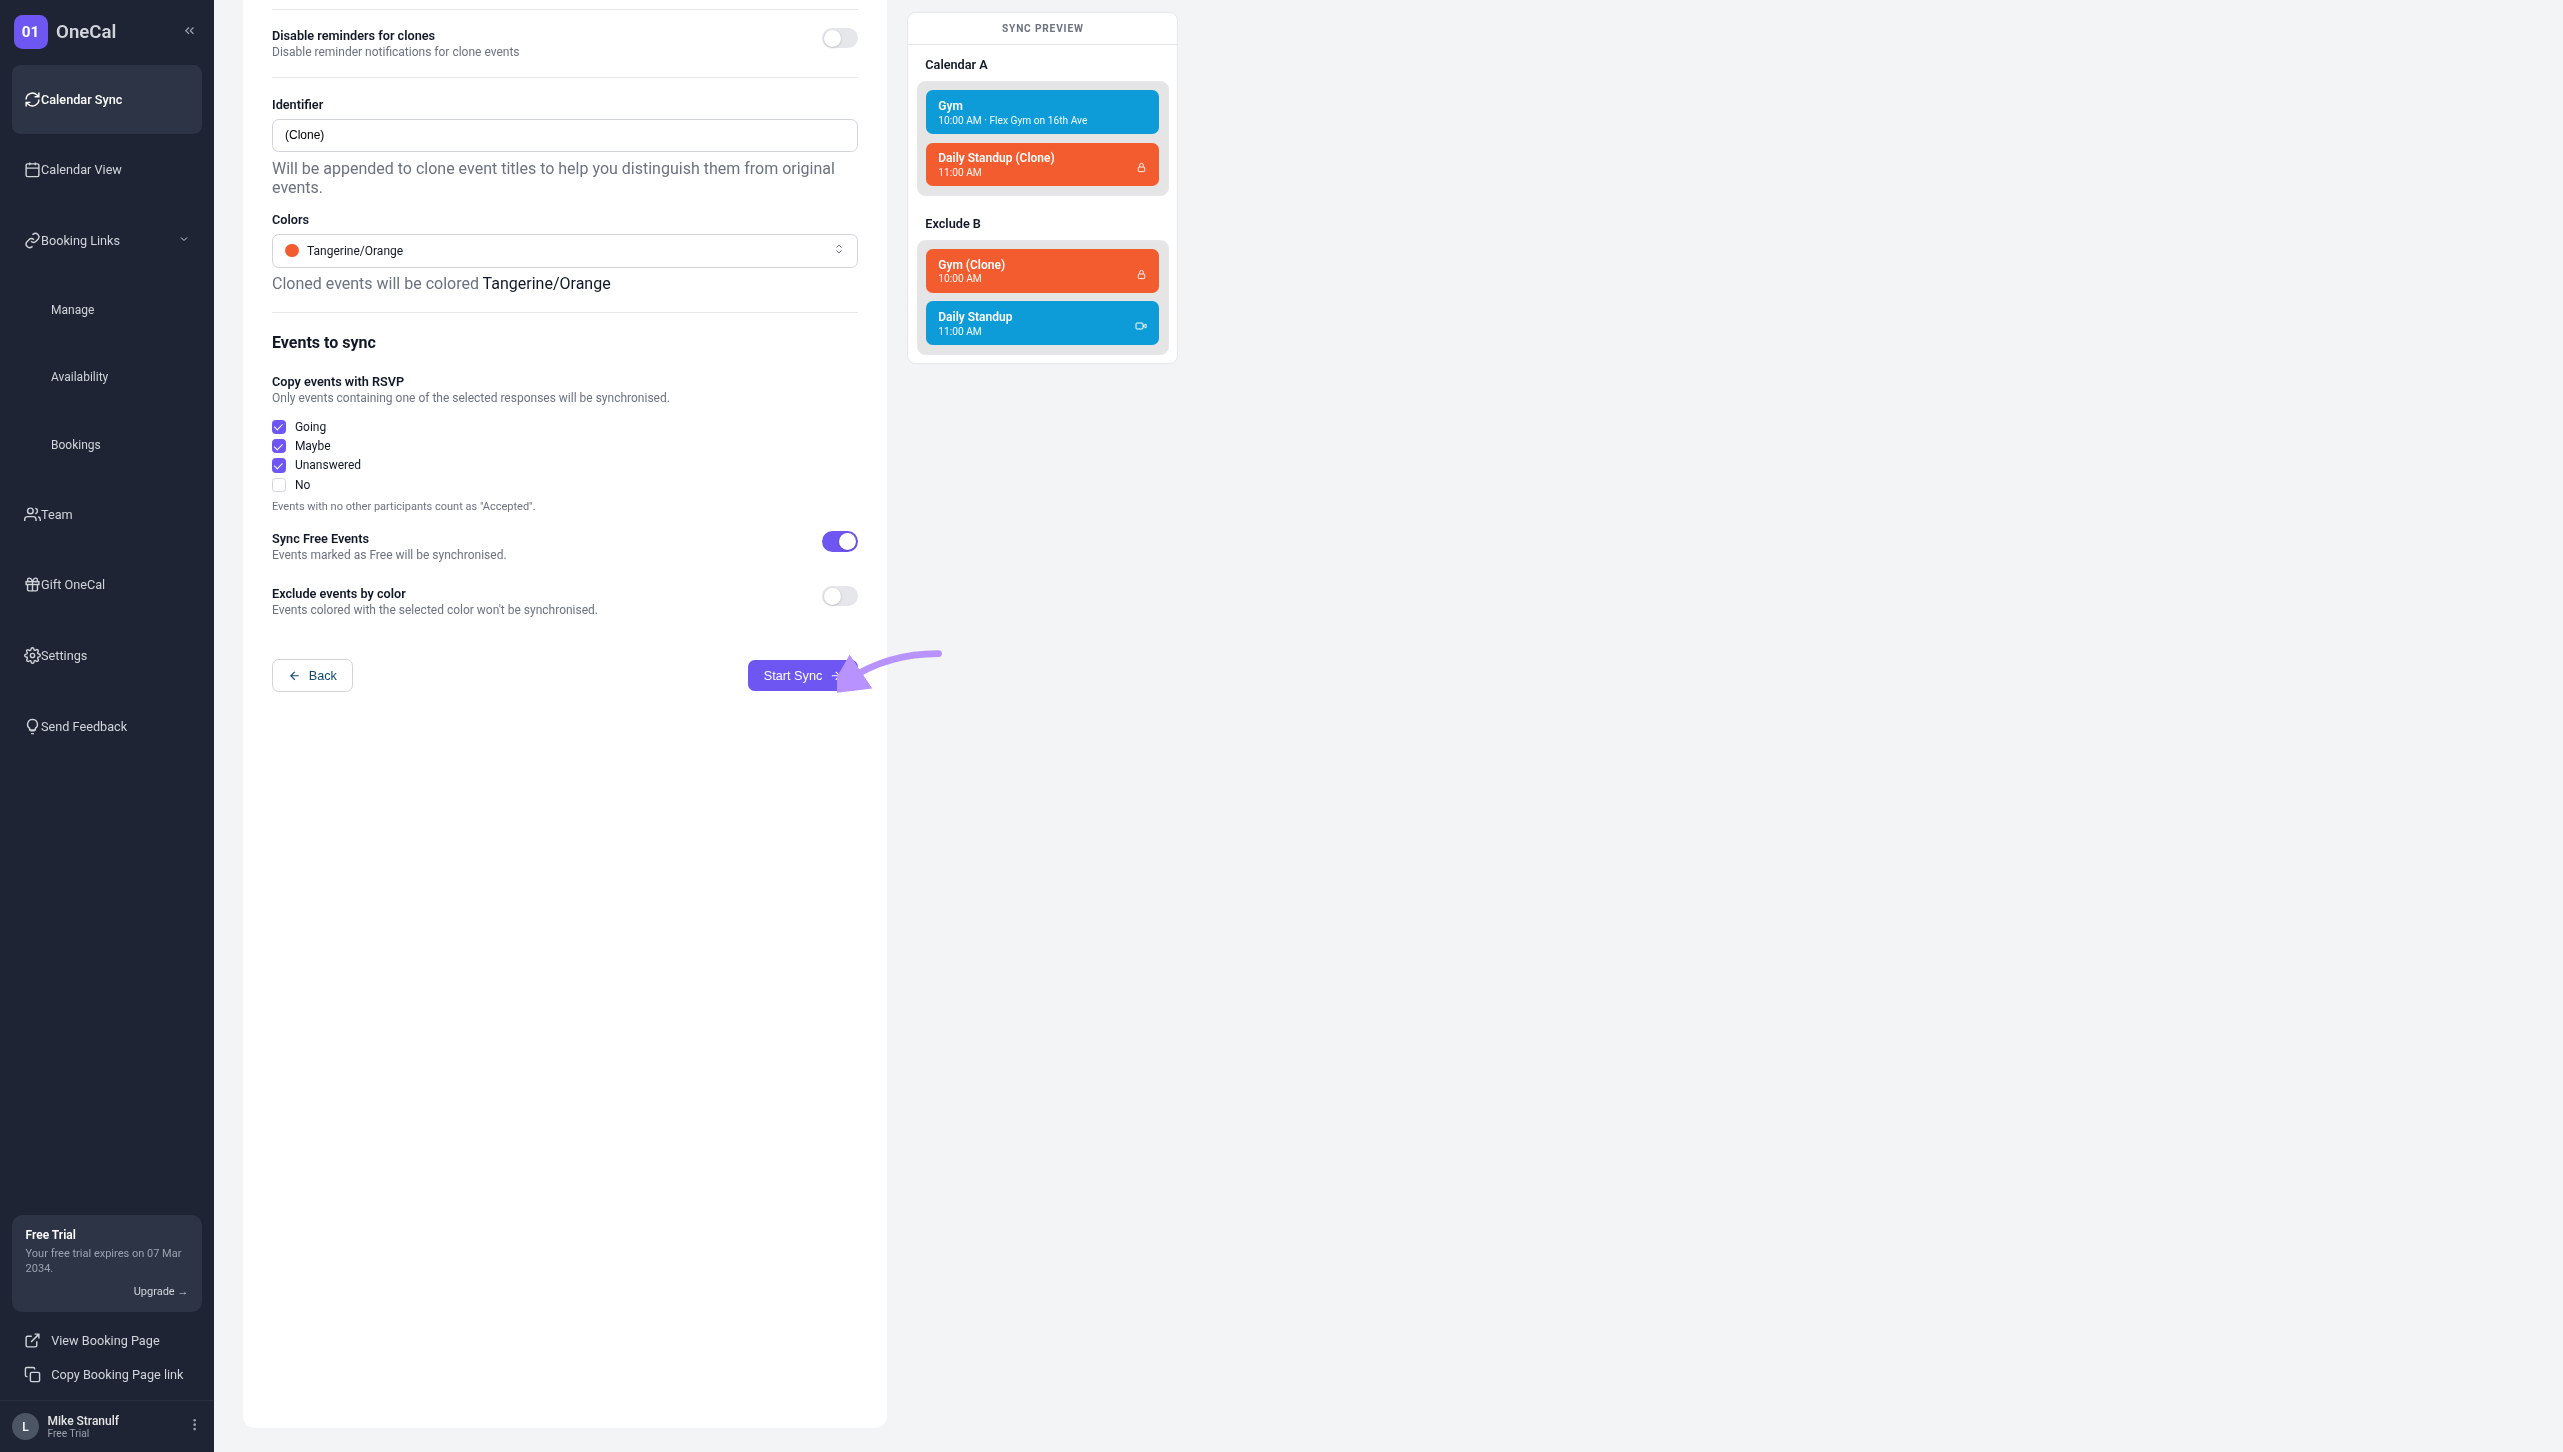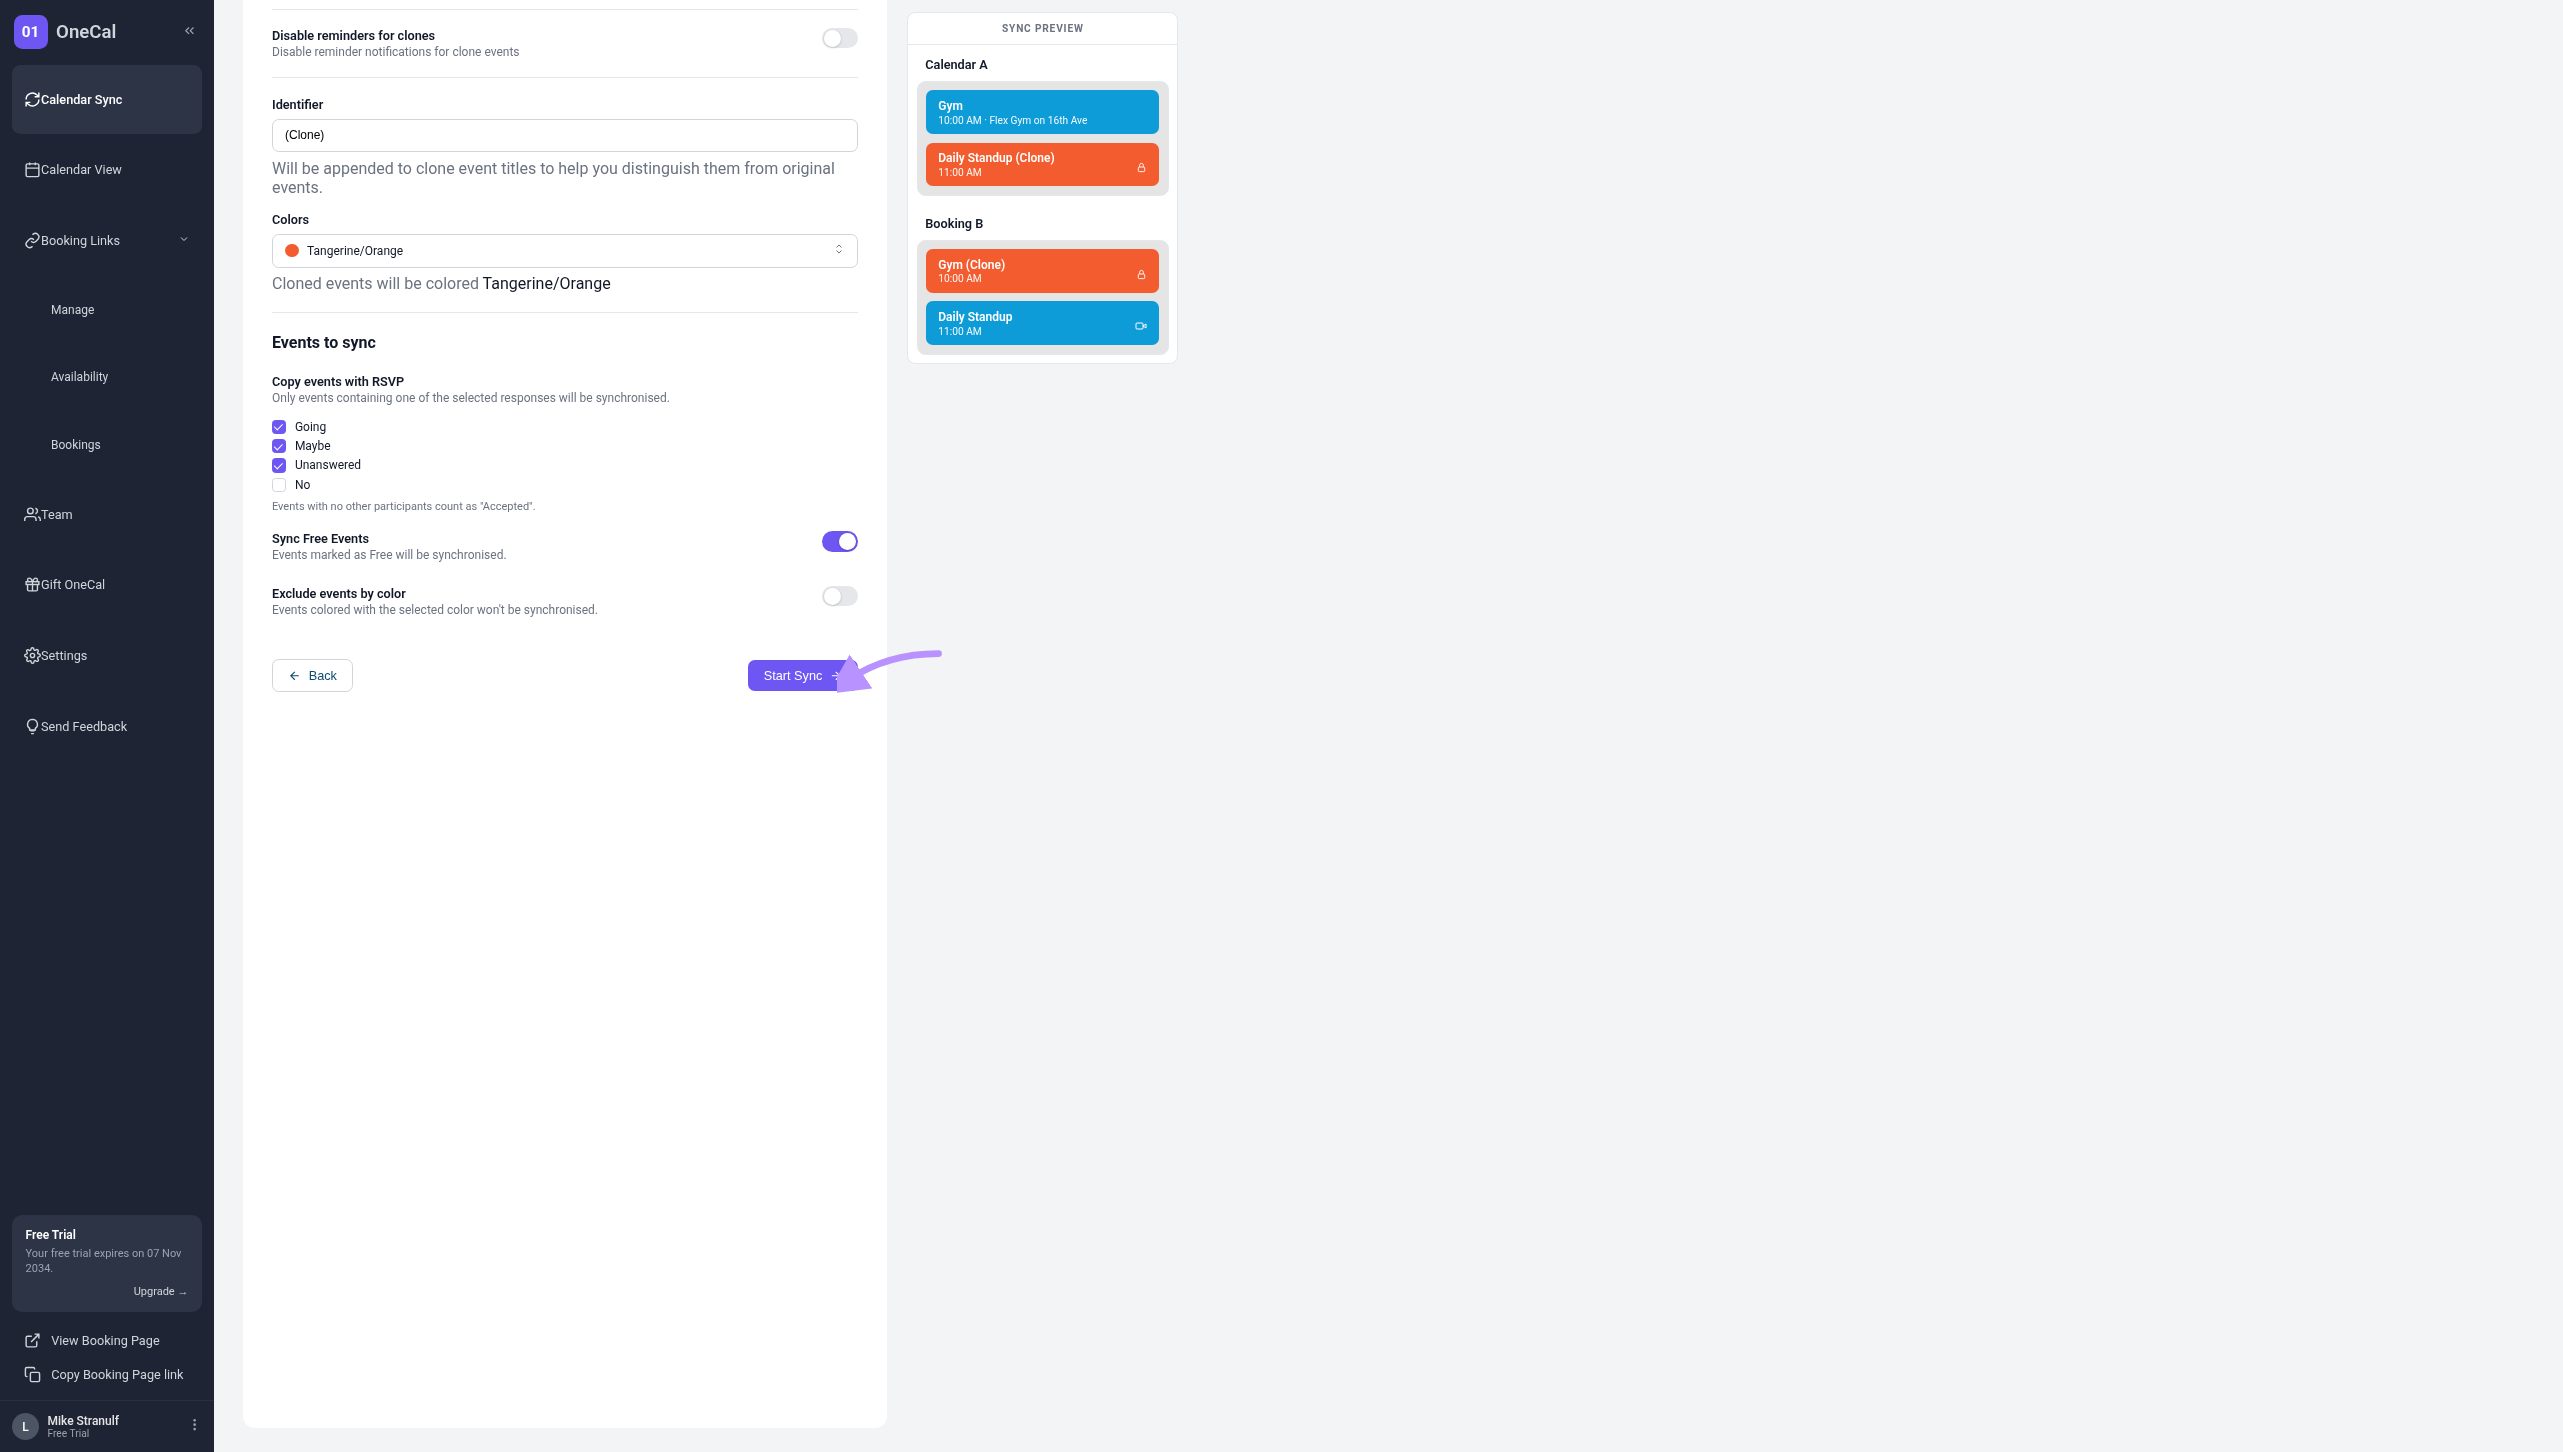--- a/index.html
+++ b/index.html
@@ -437,21 +437,21 @@
           <svg width="17" height="17" viewBox="0 0 24 24" fill="none" stroke="currentColor" stroke-width="2">
             <path d="M9 18h6M10 22h4M12 2a7 7 0 00-4 12.7V17h8v-2.3A7 7 0 0012 2z"></path>
           </svg>
         </span>
       <span>Send Feedback</span>
     </div>
   </nav>
 
   <div class="trial-card">
     <div class="title">Free Trial</div>
-    <div class="desc">Your free trial expires on 07 Nov 2034.</div>
+    <div class="desc">Your free trial expires on 07 Mar 2034.</div>
     <div class="upgrade">Upgrade →</div>
   </div>
 
   <div class="sidebar-footer">
     <div class="footer-link">
       <span class="nav-icon">
           <svg width="17" height="17" viewBox="0 0 24 24" fill="none" stroke="currentColor" stroke-width="2">
             <path d="M18 13v6a2 2 0 01-2 2H5a2 2 0 01-2-2V8a2 2 0 012-2h6M15 3h6v6M10 14L21 3"></path>
           </svg>
         </span>
@@ -596,21 +596,21 @@
         <div class="event orange">
           <div class="event-title">Daily Standup (Clone)</div>
           <div class="event-time">11:00 AM</div>
           <span class="event-icon"><svg width="11" height="11" viewBox="0 0 24 24" fill="none" stroke="currentColor" stroke-width="2">
                 <rect x="5" y="11" width="14" height="10" rx="2"></rect>
                 <path d="M8 11V7a4 4 0 018 0v4"></path>
               </svg></span>
         </div>
       </div>
 
-      <div class="cal-label">Booking B</div>
+      <div class="cal-label">Exclude B</div>
       <div class="cal-events">
         <div class="event orange">
           <div class="event-title">Gym (Clone)</div>
           <div class="event-time">10:00 AM</div>
           <span class="event-icon"><svg width="11" height="11" viewBox="0 0 24 24" fill="none" stroke="currentColor" stroke-width="2">
                 <rect x="5" y="11" width="14" height="10" rx="2"></rect>
                 <path d="M8 11V7a4 4 0 018 0v4"></path>
               </svg></span>
         </div>
         <div class="event blue">

